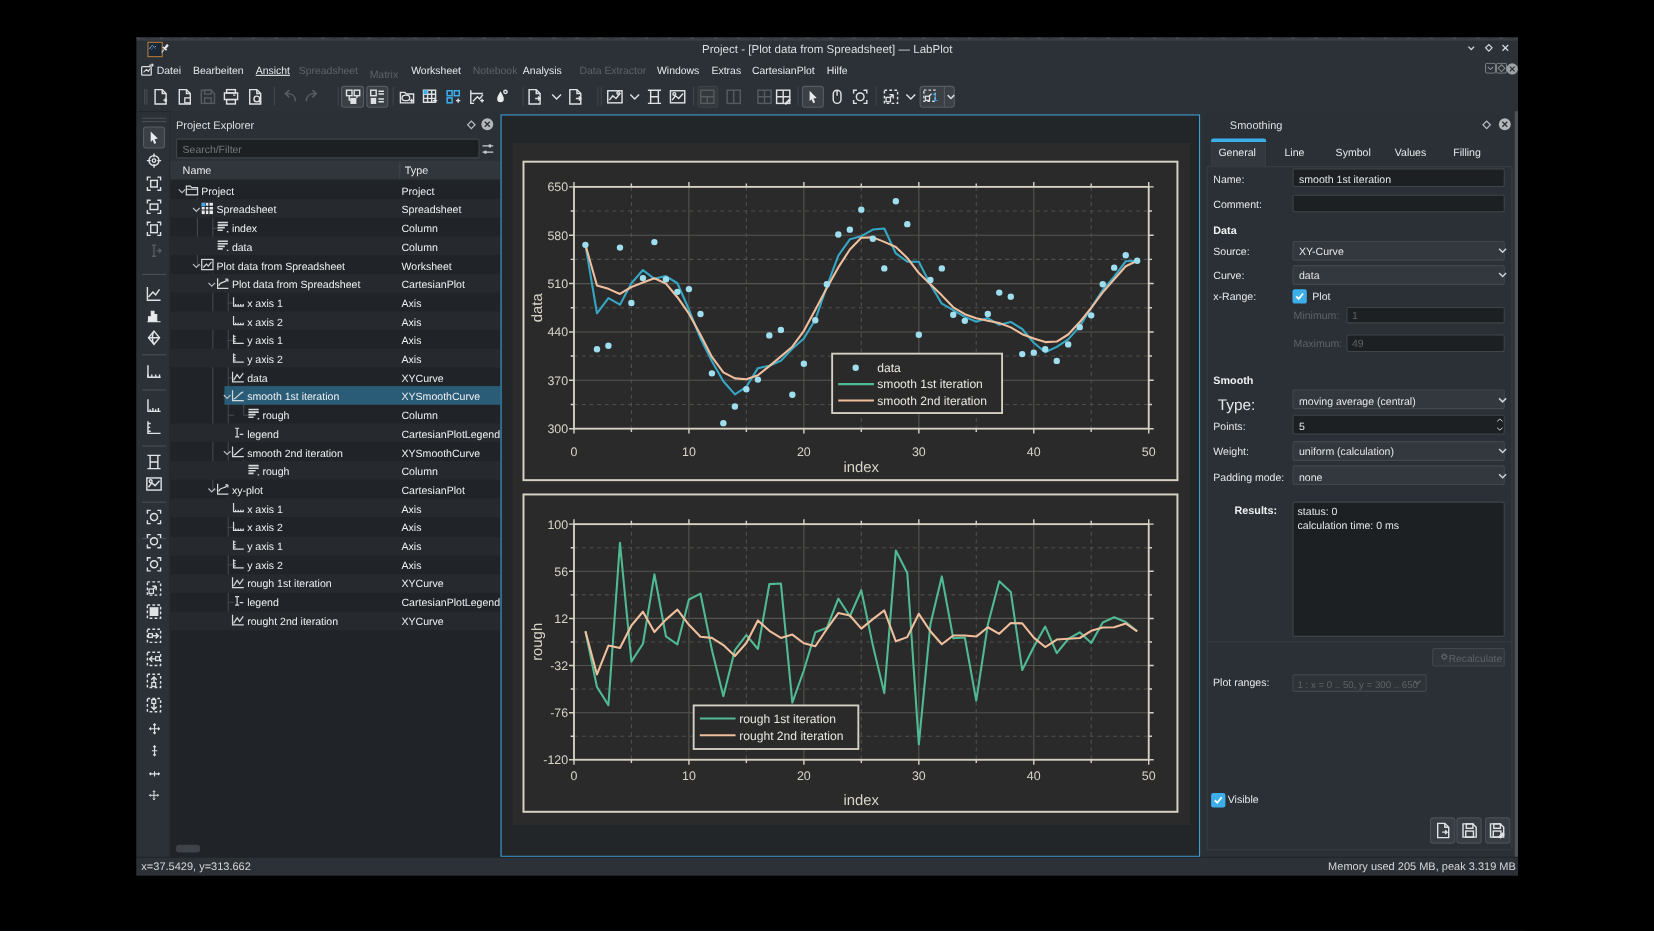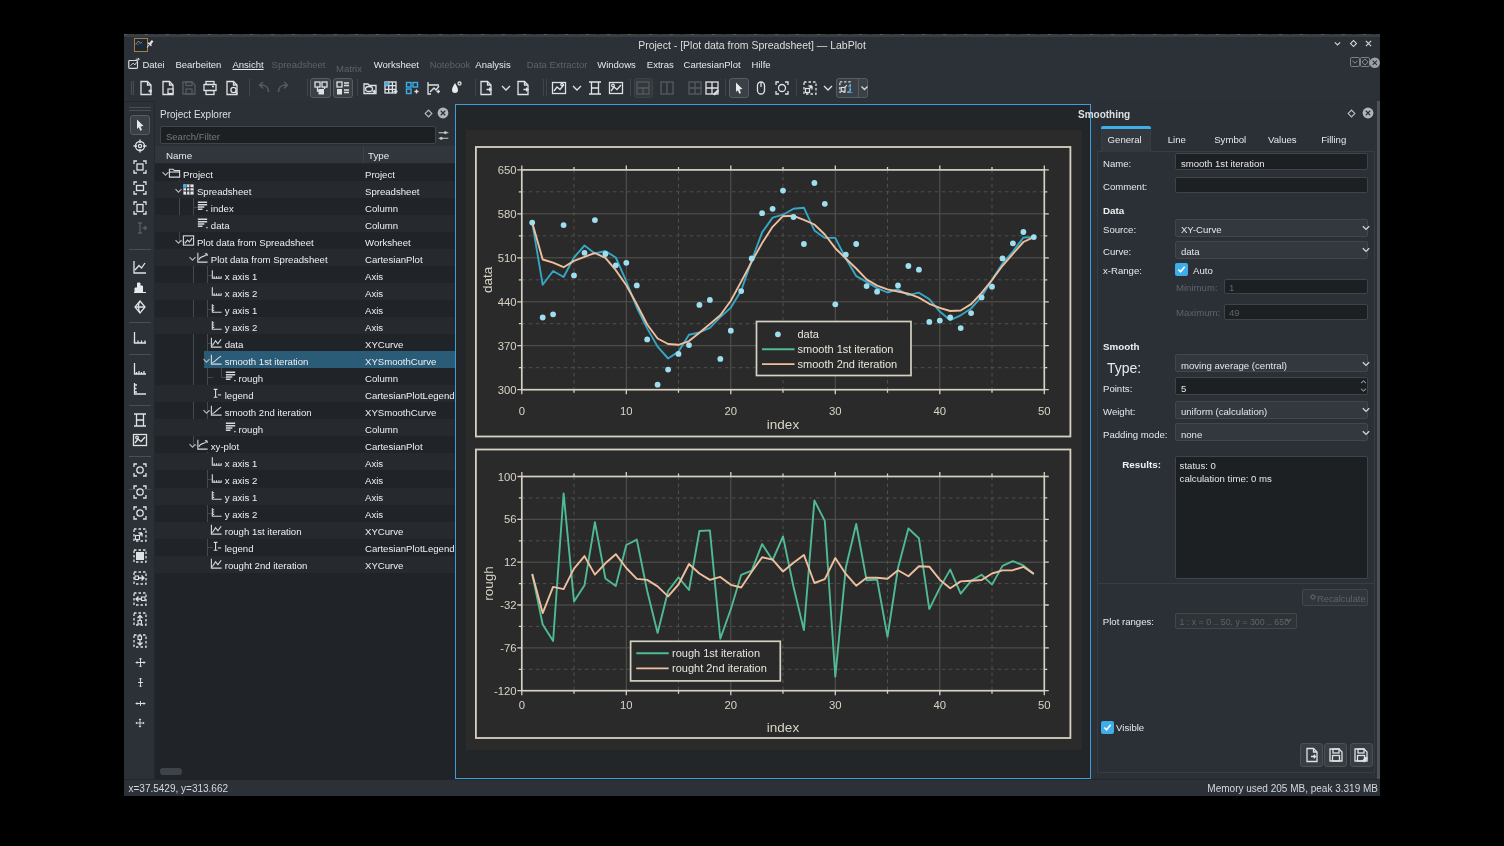--- a/index.html
+++ b/index.html
@@ -713,21 +713,21 @@
         <polyline points="66.2,443.9 76.7,494.5 87.1,511.0 97.6,363.4 108.0,471.5 118.5,455.2 128.9,392.1 139.4,448.5 149.8,455.9 160.3,415.0 170.8,409.6 181.2,461.0 191.6,502.9 202.1,461.0 212.5,447.4 223.0,460.0 233.4,401.0 243.9,400.4 254.3,508.7 264.8,479.3 275.2,444.8 285.7,440.7 296.1,414.1 306.6,430.2 317.0,406.5 327.5,456.7 337.9,500.1 348.4,370.5 358.8,390.9 369.3,546.7 379.8,437.8 390.2,394.0 400.6,450.3 411.1,449.5 421.5,506.9 432.0,438.0 442.4,398.5 452.9,408.2 463.3,479.1 473.8,457.9 484.2,439.6 494.7,463.7 505.1,450.9 515.6,444.8 526.0,454.6 536.5,435.9 546.9,431.2 557.4,435.4 567.8,443.9" fill="none" stroke="#4fba93" stroke-width="1.9" stroke-linejoin="round"></polyline>
         <polyline points="66.2,443.9 76.7,483.1 87.1,456.9 97.6,459.1 108.0,438.6 118.5,426.1 128.9,444.6 139.4,433.3 149.8,424.2 160.3,438.0 170.8,448.9 181.2,449.9 191.6,456.4 202.1,466.4 212.5,454.5 223.0,434.0 233.4,443.5 243.9,449.9 254.3,446.9 264.8,454.8 275.2,457.5 285.7,441.8 296.1,427.3 306.6,429.6 317.0,441.5 327.5,432.8 337.9,424.9 348.4,453.0 358.8,449.2 369.3,428.0 379.8,443.9 390.2,455.7 400.6,447.7 411.1,447.8 421.5,448.7 432.0,440.2 442.4,446.2 452.9,436.3 463.3,436.7 473.8,449.7 484.2,458.2 494.7,451.4 505.1,450.7 515.6,450.0 526.0,443.5 536.5,440.4 546.9,440.2 557.4,436.8 567.8,443.9" fill="none" stroke="#efbf9d" stroke-width="1.9" stroke-linejoin="round"></polyline>
         <rect x="164.6" y="511.3" width="149.7" height="39.6" fill="#2a2a2b" stroke="#d6d1c2" stroke-width="1.7"></rect>
         <line x1="170.2" y1="523.2" x2="202.7" y2="523.2" stroke="#4fba93" stroke-width="1.9"></line>
         <text x="206.0" y="527.1" fill="#e8e6dd" font-size="11">rough 1st iteration</text>
         <line x1="170.2" y1="538.4" x2="202.7" y2="538.4" stroke="#efbf9d" stroke-width="1.9"></line>
         <text x="206.0" y="542.3" fill="#e8e6dd" font-size="11">rought 2nd iteration</text>
       </svg>
     </div>
     <div class="a" style="left:971px;top:67.5px;width:282px;height:678px;background:#2b3036"></div>
-    <div class="t" style="left:954px;top:76px;font-size:10px;color:#dddfe2;font-weight:bold;">Smoothing</div>
+    <div class="t" style="left:994px;top:76px;font-size:10px;color:#dddfe2;">Smoothing</div>
     <svg class="a" style="left:1221.7px;top:74px" width="11" height="11" viewBox="0 0 12 12">
       <rect x="3.4" y="3.4" width="5.2" height="5.2" transform="rotate(45 6 6)" fill="none" stroke="#b9bcbf" stroke-width="1.2"></rect>
     </svg>
     <svg class="a" style="left:1237.7px;top:73.5px" width="12" height="12" viewBox="0 0 16 16">
       <circle cx="8" cy="8" r="7.2" fill="#b3b7ba"></circle>
       <path d="M5 5 L11 11 M11 5 L5 11" stroke="#2b3036" stroke-width="1.6"></path>
     </svg>
     <div class="a" style="left:973px;top:117.5px;width:278px;height:622px;border:1px solid #383d43"></div>
     <div class="a" style="left:976.7px;top:92.9px;width:50.7px;height:25.4px;background:#33383e;border:1px solid #383d43;border-bottom:none;border-radius:3px 3px 0 0"></div>
     <div class="a" style="left:976.7px;top:92.9px;width:50.7px;height:2.5px;background:#3daee9;border-radius:2px 2px 0 0"></div>
@@ -752,21 +752,21 @@
     <div class="t" style="left:1056.9px;top:213.5px;font-size:9.6px;color:#e4e6e8;">data</div>
     <svg class="a" style="left:1236.5px;top:211.4px" width="10" height="10" viewBox="0 0 11 11">
       <path d="M2 3.5 L5.5 7 L9 3.5" fill="none" stroke="#cfd2d5" stroke-width="1.5"></path>
     </svg>
     <div class="t" style="left:979px;top:213.5px;font-size:9.6px;color:#e6e8ea;">Curve:</div>
     <div class="t" style="left:979px;top:232.3px;font-size:9.6px;color:#e6e8ea;">x-Range:</div>
     <div class="a" style="left:1051.4px;top:229.5px;width:13px;height:13px;background:#3daee9;border-radius:2px"></div>
     <svg class="a" style="left:1053.4px;top:231.5px" width="9" height="9" viewBox="0 0 10 10">
       <path d="M1.5 5 L4 7.5 L8.5 2" fill="none" stroke="#fff" stroke-width="1.8"></path>
     </svg>
-    <div class="t" style="left:1069px;top:232.3px;font-size:9.6px;color:#e6e8ea;">Auto</div>
+    <div class="t" style="left:1069px;top:232.3px;font-size:9.6px;color:#e6e8ea;">Plot</div>
     <div class="t" style="left:1052px;top:249.3px;font-size:9.6px;color:#5d6367;">Minimum:</div>
     <div class="inp" style="left:1100px;top:245.4px;width:144px;height:15.5px"></div>
     <div class="t" style="left:1105px;top:249.5px;font-size:9.6px;color:#5d6367;">1</div>
     <div class="inp" style="left:1100px;top:270.8px;width:144px;height:15.5px"></div>
     <div class="t" style="left:1105px;top:274.9px;font-size:9.6px;color:#5d6367;">49</div>
     <div class="t" style="left:1052px;top:274.7px;font-size:9.6px;color:#5d6367;">Maximum:</div>
     <div class="t" style="left:979px;top:308.5px;font-size:9.8px;color:#eef0f2;font-weight:bold;">Smooth</div>
     <div class="cmb" style="left:1051.4px;top:320.8px;width:192.6px;height:18px"></div>
     <div class="t" style="left:1056.9px;top:327.3px;font-size:9.6px;color:#e4e6e8;">moving average (central)</div>
     <svg class="a" style="left:1236.5px;top:325.2px" width="10" height="10" viewBox="0 0 11 11">

